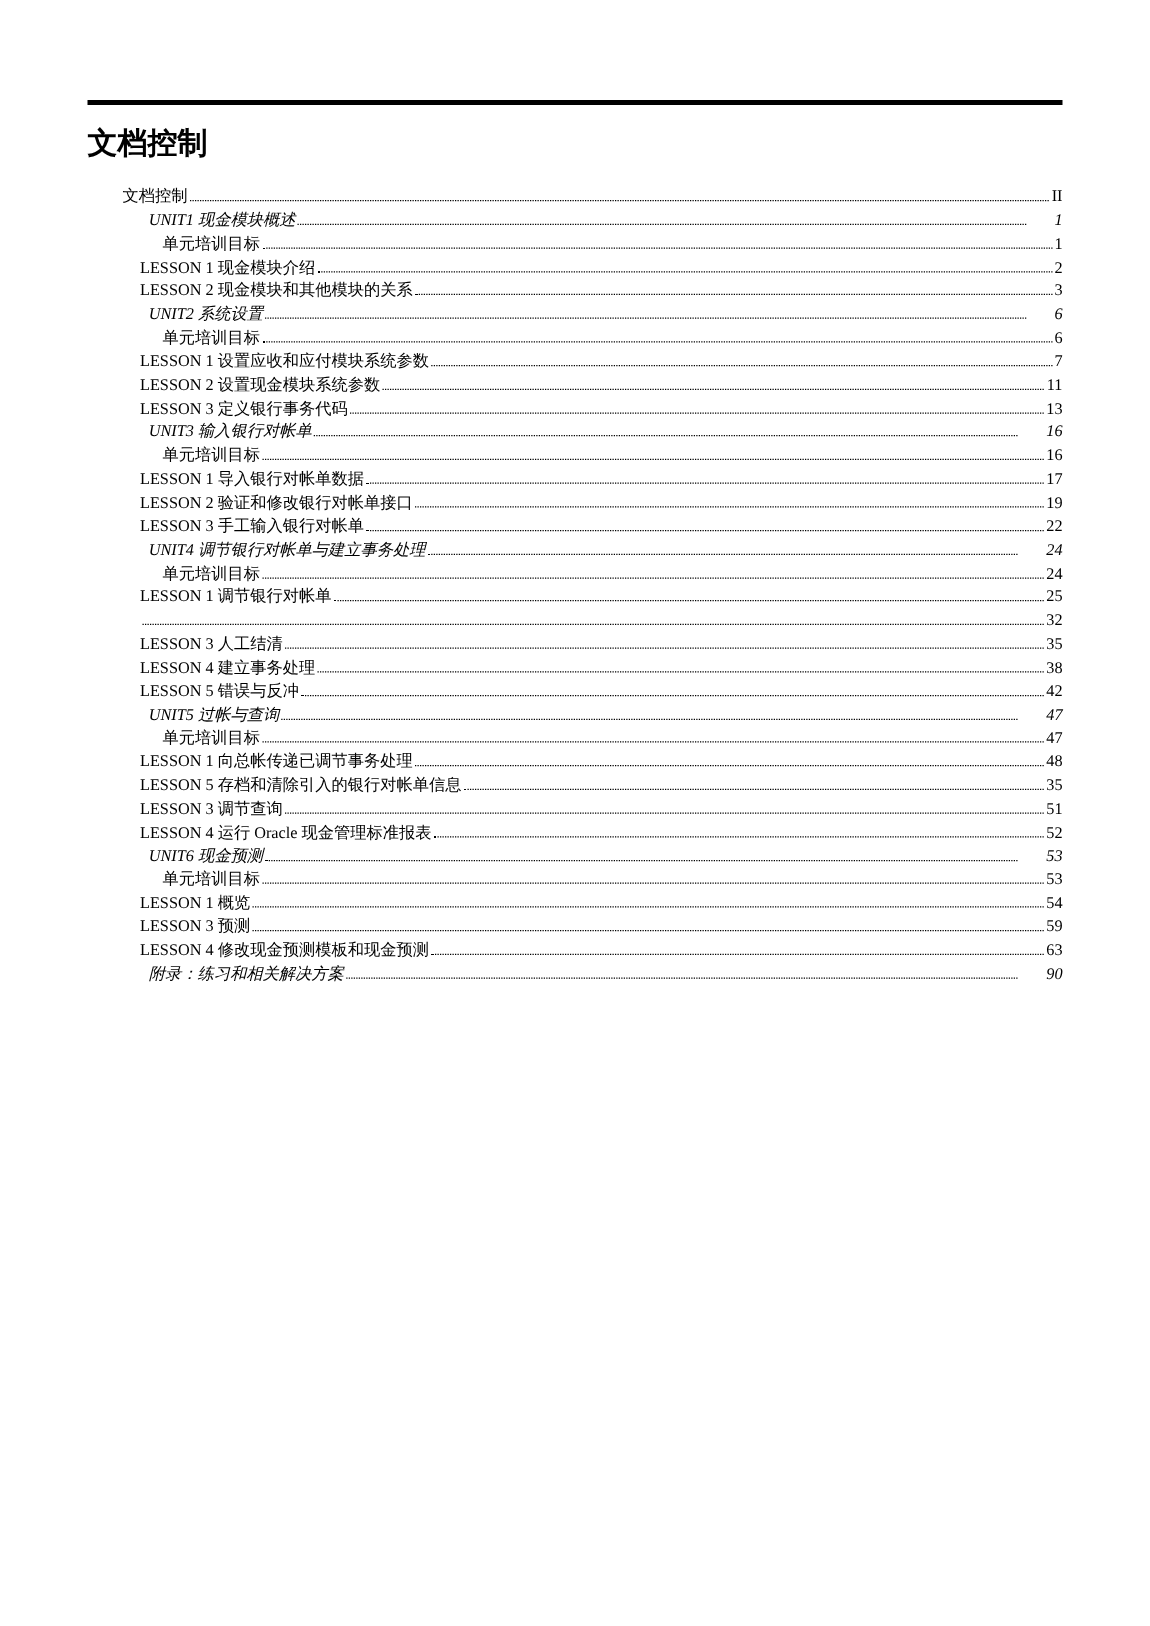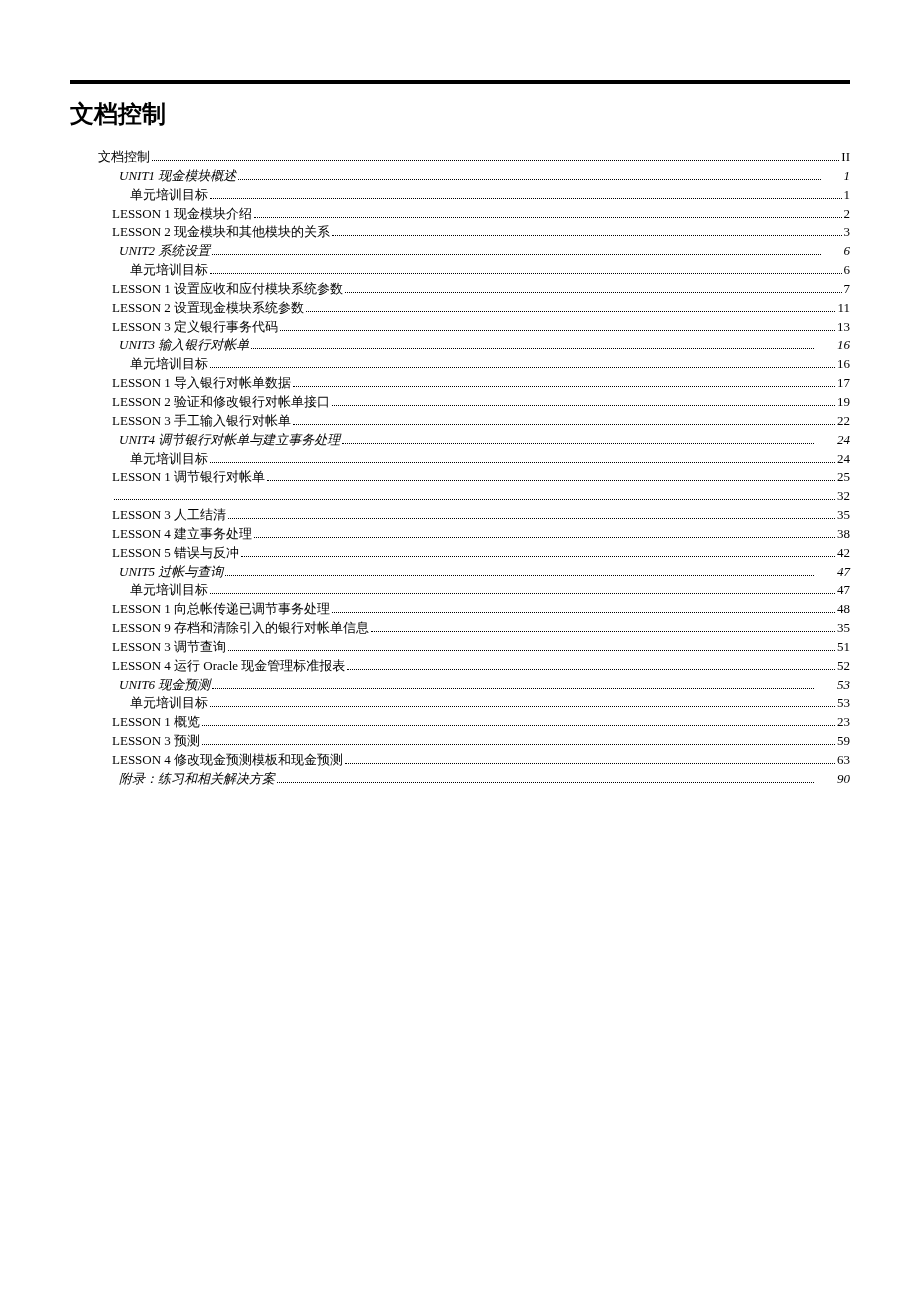--- a/index.html
+++ b/index.html
@@ -171,21 +171,21 @@
       <span class="label">单元培训目标</span>
       <span class="dots"></span>
       <span class="page">47</span>
     </div>
     <div class="toc-line indent-2">
       <span class="label">LESSON 1  向总帐传递已调节事务处理</span>
       <span class="dots"></span>
       <span class="page">48</span>
     </div>
     <div class="toc-line indent-2">
-      <span class="label">LESSON 9  存档和清除引入的银行对帐单信息</span>
+      <span class="label">LESSON 5  存档和清除引入的银行对帐单信息</span>
       <span class="dots"></span>
       <span class="page">35</span>
     </div>
     <div class="toc-line indent-2">
       <span class="label">LESSON 3  调节查询</span>
       <span class="dots"></span>
       <span class="page">51</span>
     </div>
     <div class="toc-line indent-2">
       <span class="label">LESSON 4  运行 Oracle 现金管理标准报表</span>
@@ -198,21 +198,21 @@
       <span class="page">53</span>
     </div>
     <div class="toc-line indent-3">
       <span class="label">单元培训目标</span>
       <span class="dots"></span>
       <span class="page">53</span>
     </div>
     <div class="toc-line indent-2">
       <span class="label">LESSON 1  概览</span>
       <span class="dots"></span>
-      <span class="page">23</span>
+      <span class="page">54</span>
     </div>
     <div class="toc-line indent-2">
       <span class="label">LESSON 3  预测</span>
       <span class="dots"></span>
       <span class="page">59</span>
     </div>
     <div class="toc-line indent-2">
       <span class="label">LESSON 4  修改现金预测模板和现金预测</span>
       <span class="dots"></span>
       <span class="page">63</span>

